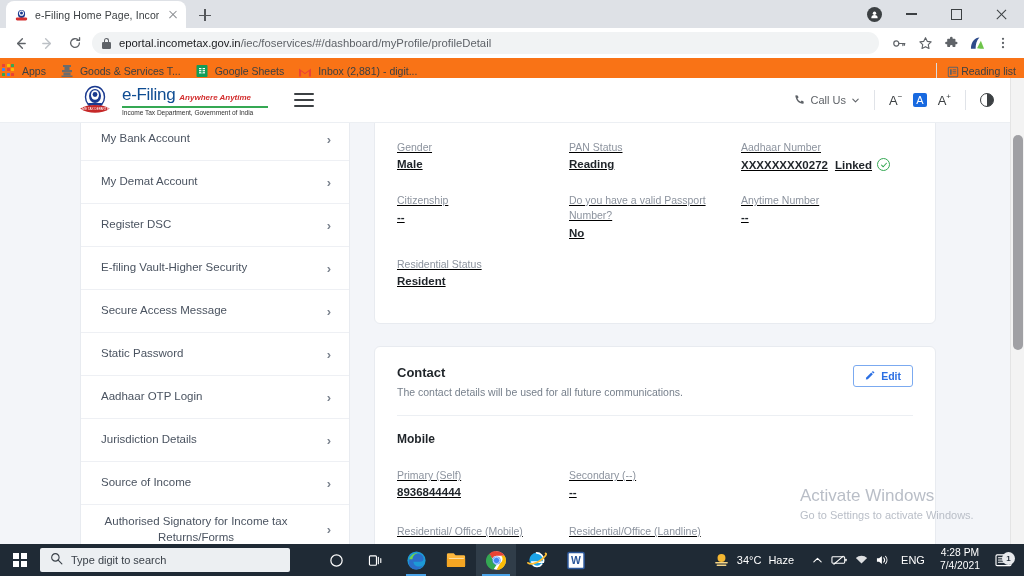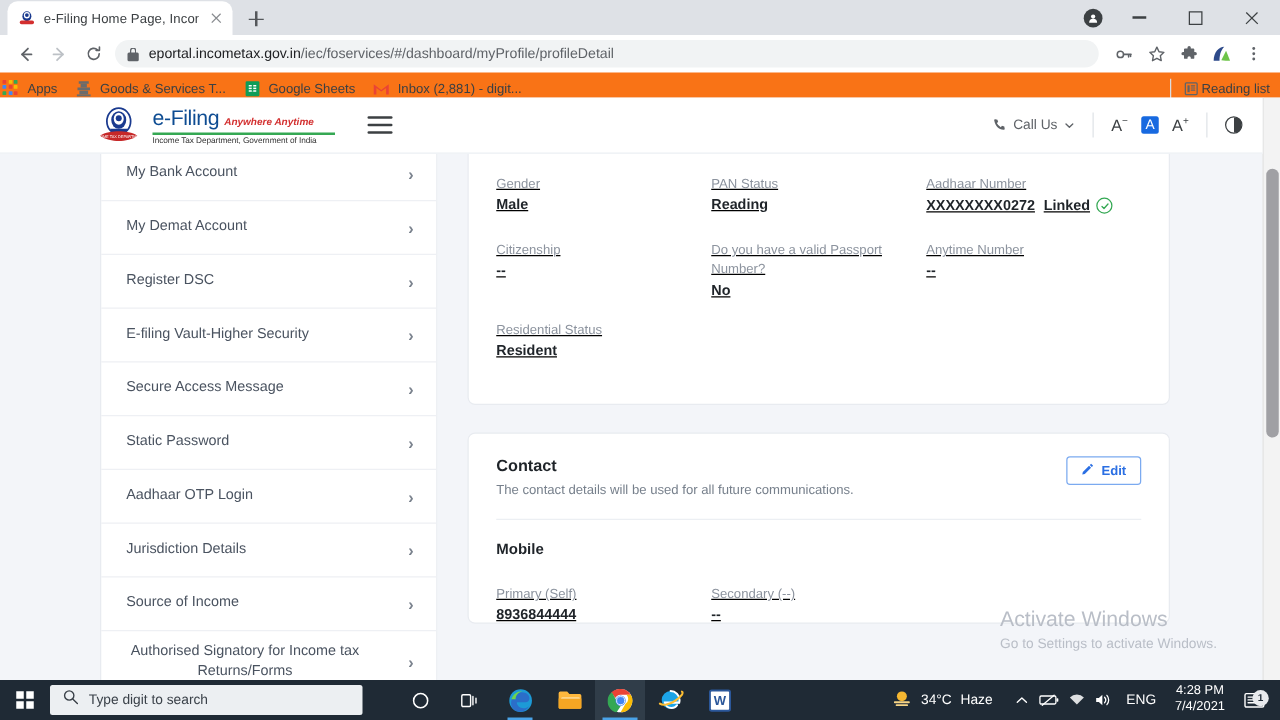--- a/index.html
+++ b/index.html
@@ -566,20 +566,31 @@
             <div class="flabel">Primary (Self)</div>
             <div class="fvalue">8936844444</div>
           </div>
           <div class="fcell">
             <div class="flabel">Secondary (--)</div>
             <div class="fvalue">--</div>
           </div>
           <div class="fcell"></div>
         </div>
 
+        <div class="frow" style="margin-top:26px">
+          <div class="fcell">
+            <div class="flabel">Residential/ Office (Mobile)</div>
+            <div class="fvalue">--</div>
+          </div>
+          <div class="fcell">
+            <div class="flabel">Residential/Office (Landline)</div>
+            <div class="fvalue">--</div>
+          </div>
+          <div class="fcell"></div>
+        </div>
       </div>
     </div>
 
     <div class="watermark">
       <div class="wm1">Activate Windows</div>
       <div class="wm2">Go to Settings to activate Windows.</div>
     </div>
 
     <div class="pagescroll">
       <div class="thumb"></div>

